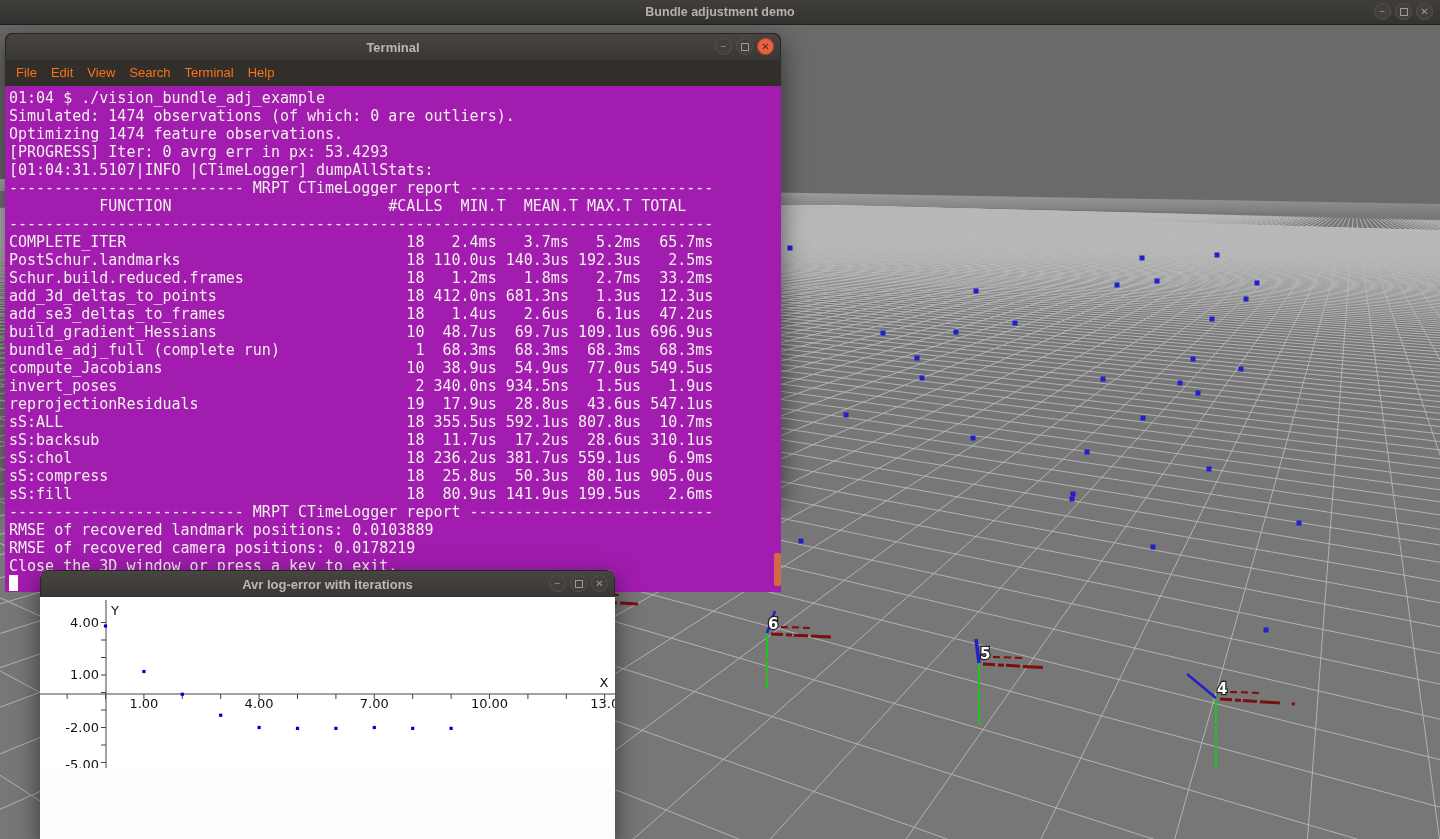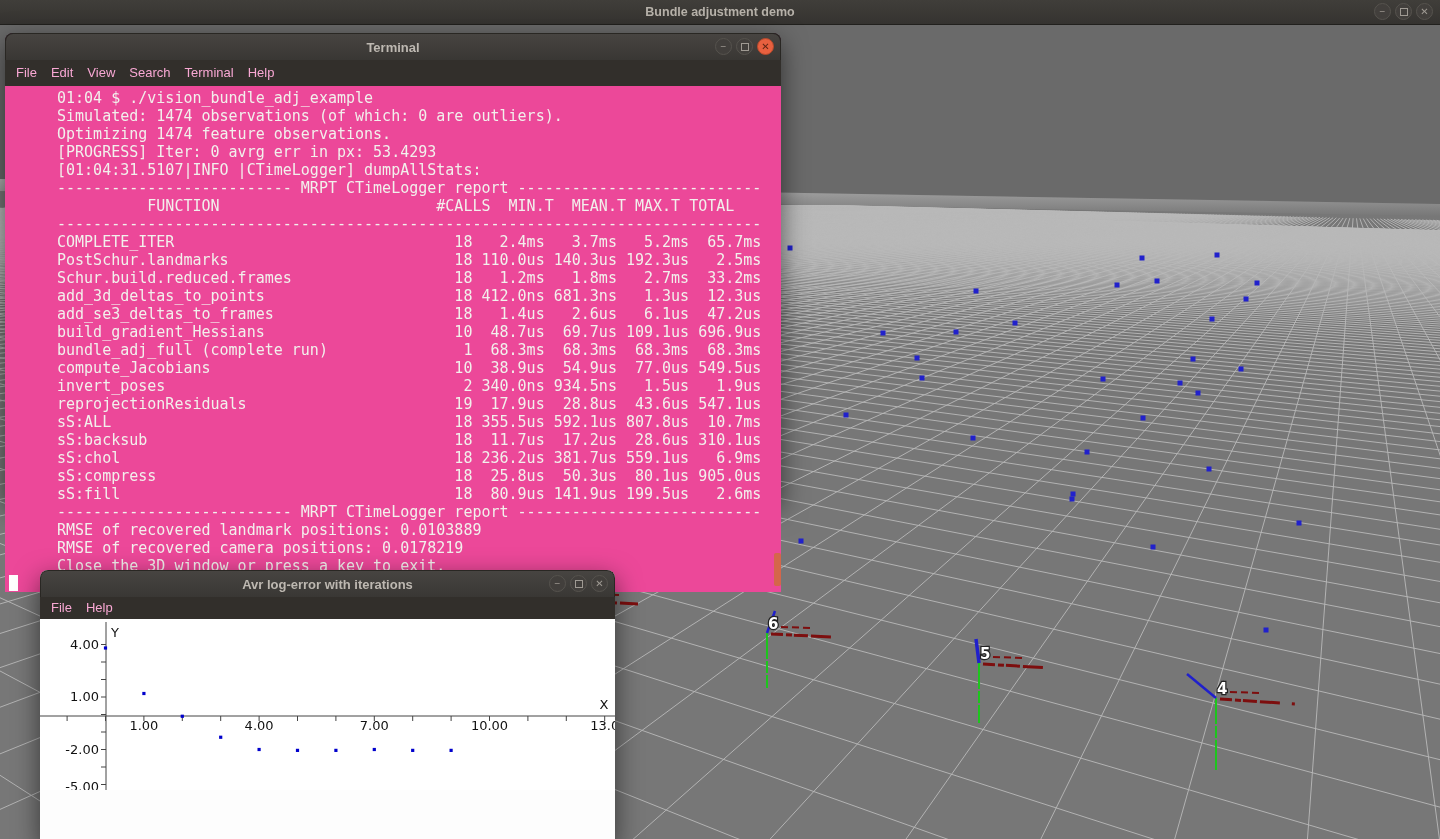--- a/index.html
+++ b/index.html
@@ -23,27 +23,27 @@
   .scene3d svg{display:block;}
 
   
   .appwin{position:absolute;box-shadow:0 8px 26px rgba(0,0,0,.55);border-radius:8px 8px 0 0;}
   .win-titlebar{position:relative;height:27px;border-radius:8px 8px 0 0;
     background:linear-gradient(#474441,#393734);border:1px solid #292723;border-bottom:none;
     box-sizing:border-box;}
   .win-titlebar .title{position:absolute;left:0;right:0;top:0;height:27px;line-height:27px;
     text-align:center;font-size:13px;font-weight:bold;color:#bdb8b1;}
   .win-titlebar .winbtns{top:4px;right:6px;}
-  .menubar{height:26px;line-height:26px;background:#322f2b;color:#f9a8d4;font-size:13px;
+  .menubar{height:26px;line-height:26px;background:#322f2b;color:#f97316;font-size:13px;
     padding-left:4px;white-space:nowrap;}
   .menubar .menu-item{display:inline-block;padding:0 7px;}
 
   
   #terminal{left:5px;top:33px;width:776px;height:468px;z-index:10;background:#300a24;}
-  .term-body{position:relative;height:506px;background:#ec4899;overflow:hidden;padding-left:48px;}
+  .term-body{position:relative;height:506px;background:#a21caf;overflow:hidden;}
   .term-body pre{margin:0;padding:3px 0 0 4px;font-family:"DejaVu Sans Mono", monospace;
     font-size:15px;line-height:18px;color:#f2f0ec;}
   .term-cursor{position:absolute;left:4px;top:489px;width:9px;height:16px;background:#ffffff;}
   .term-scrollthumb{position:absolute;right:0px;top:467px;width:7px;height:33px;
     background:#d4664a;border-radius:2px;}
 
   
   #plotwin{left:40px;top:570px;width:575px;height:272px;z-index:11;background:#fdfdfd;}
   #plotwin .menubar{height:22px;line-height:22px;}
   .plot-body{position:relative;height:171px;background:#ffffff;overflow:hidden;}
@@ -851,21 +851,20 @@
             <span>−</span>
           </div>
         <div class="btn">
             <span class="sq"></span>
           </div>
         <div class="btn">
             <span>✕</span>
           </div>
       </div>
     </div>
-    <div class="menubar" id="plot-menu"><span class="menu-item">File</span><span class="menu-item">Help</span></div>
     <div class="plot-body">
       <svg id="plot-svg" width="575" height="171" viewBox="40 647 575 171">
           <line x1="40" y1="744" x2="615" y2="744" stroke="#444" stroke-width="1"></line>
           <line x1="106" y1="650" x2="106" y2="818" stroke="#444" stroke-width="1"></line>
           <line x1="67.1" y1="744" x2="67.1" y2="749" stroke="#444" stroke-width="1"></line>
           <line x1="105.5" y1="744" x2="105.5" y2="749" stroke="#444" stroke-width="1"></line>
           <line x1="143.9" y1="744" x2="143.9" y2="749" stroke="#444" stroke-width="1"></line>
           <line x1="182.3" y1="744" x2="182.3" y2="749" stroke="#444" stroke-width="1"></line>
           <line x1="220.7" y1="744" x2="220.7" y2="749" stroke="#444" stroke-width="1"></line>
           <line x1="259.1" y1="744" x2="259.1" y2="749" stroke="#444" stroke-width="1"></line>

